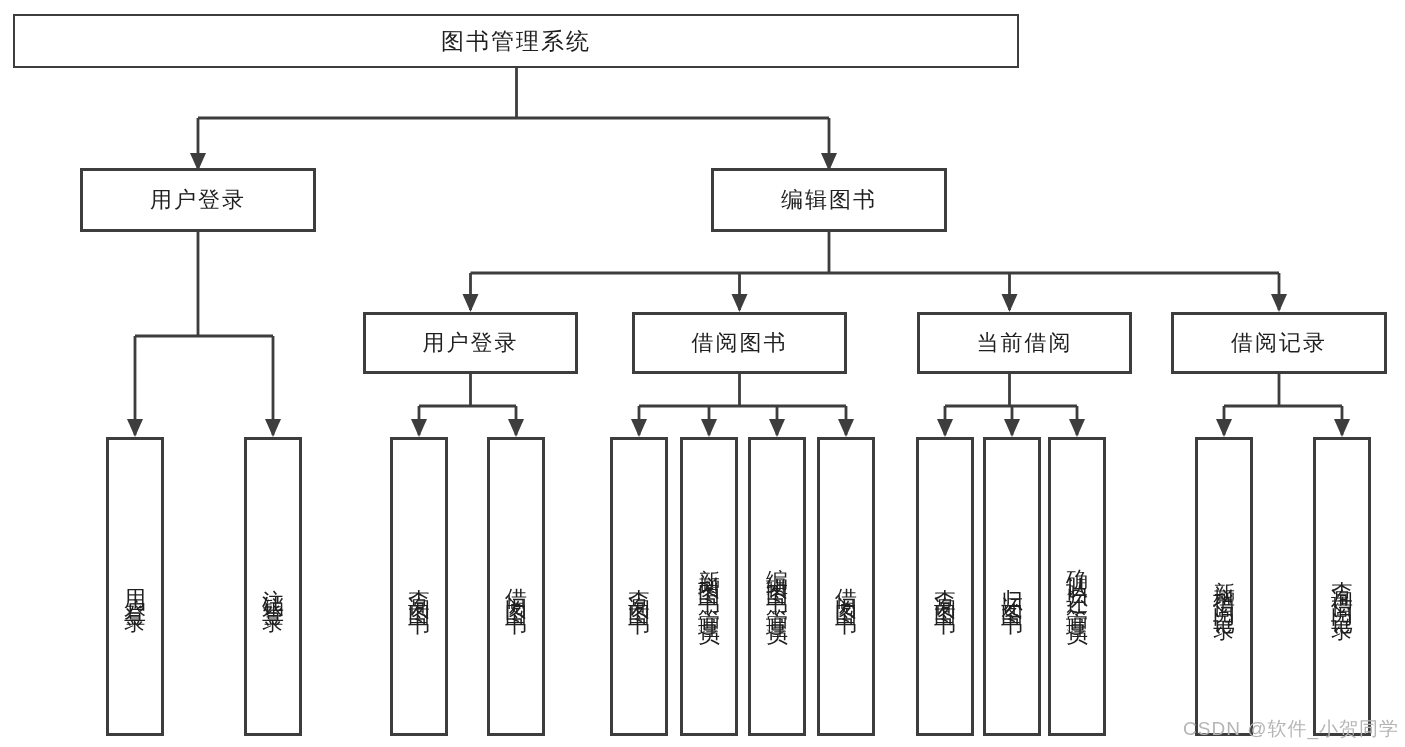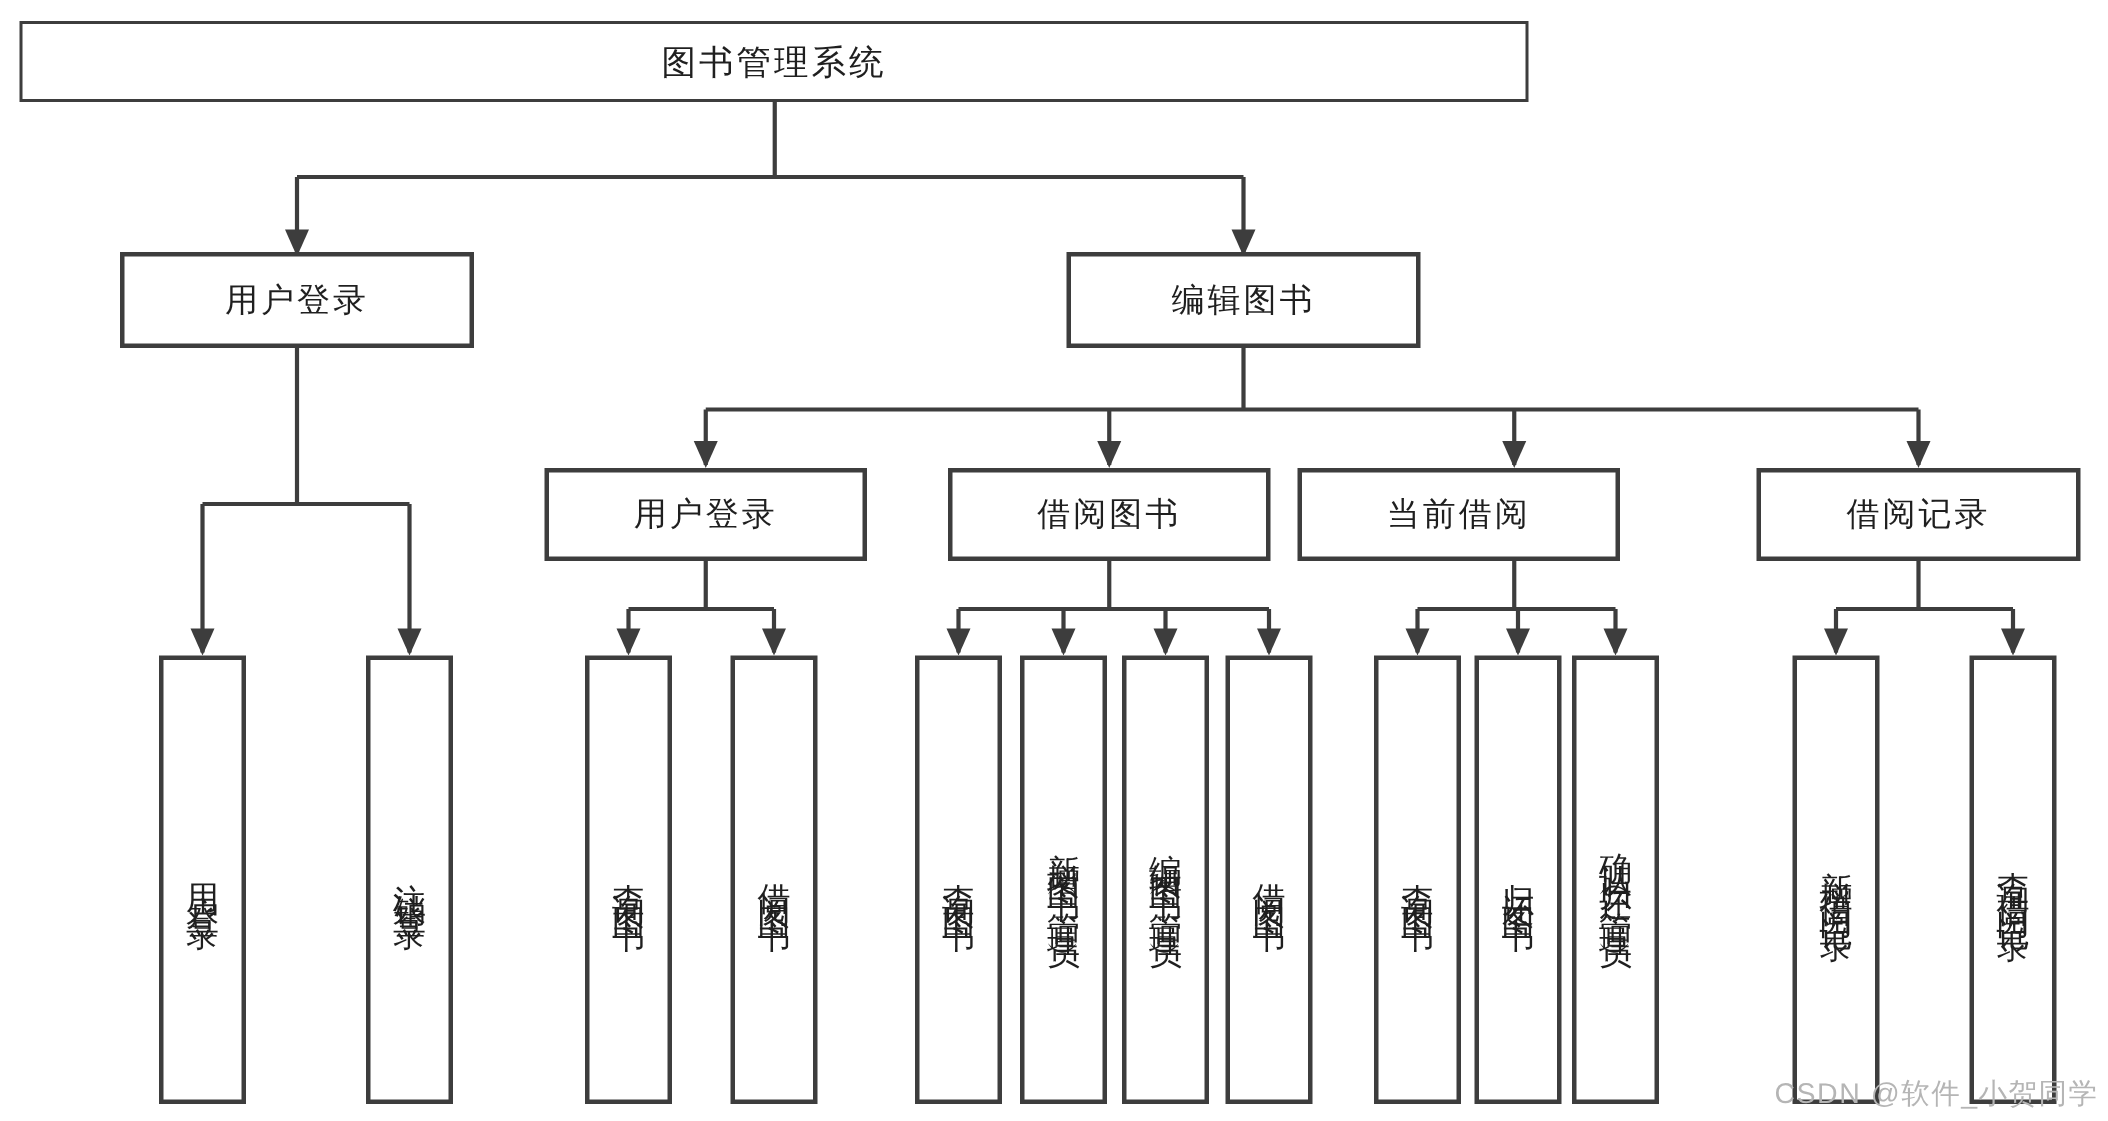--- a/index.html
+++ b/index.html
@@ -114,21 +114,21 @@
     </g>
   </svg>
 
   <div class="box root" style="left:13px; top:14px; width:1006px; height:54px;">图书管理系统</div>
 
   <div class="box lvl2" style="left:80px; top:168px; width:236px; height:64px;">用户登录</div>
   <div class="box lvl2" style="left:711px; top:168px; width:236px; height:64px;">编辑图书</div>
 
   <div class="box lvl3" style="left:363px; top:312px; width:215px; height:62px;">用户登录</div>
   <div class="box lvl3" style="left:632px; top:312px; width:215px; height:62px;">借阅图书</div>
-  <div class="box lvl3" style="left:865px; top:312px; width:215px; height:62px;">当前借阅</div>
+  <div class="box lvl3" style="left:917px; top:312px; width:215px; height:62px;">当前借阅</div>
   <div class="box lvl3" style="left:1171px; top:312px; width:216px; height:62px;">借阅记录</div>
 
   <div class="box leaf" style="left:106px; top:437px; width:58px; height:299px;">
     <span class="vtext">用户登录</span>
   </div>
   <div class="box leaf" style="left:244px; top:437px; width:58px; height:299px;">
     <span class="vtext">注销登录</span>
   </div>
 
   <div class="box leaf" style="left:390px; top:437px; width:58px; height:299px;">

